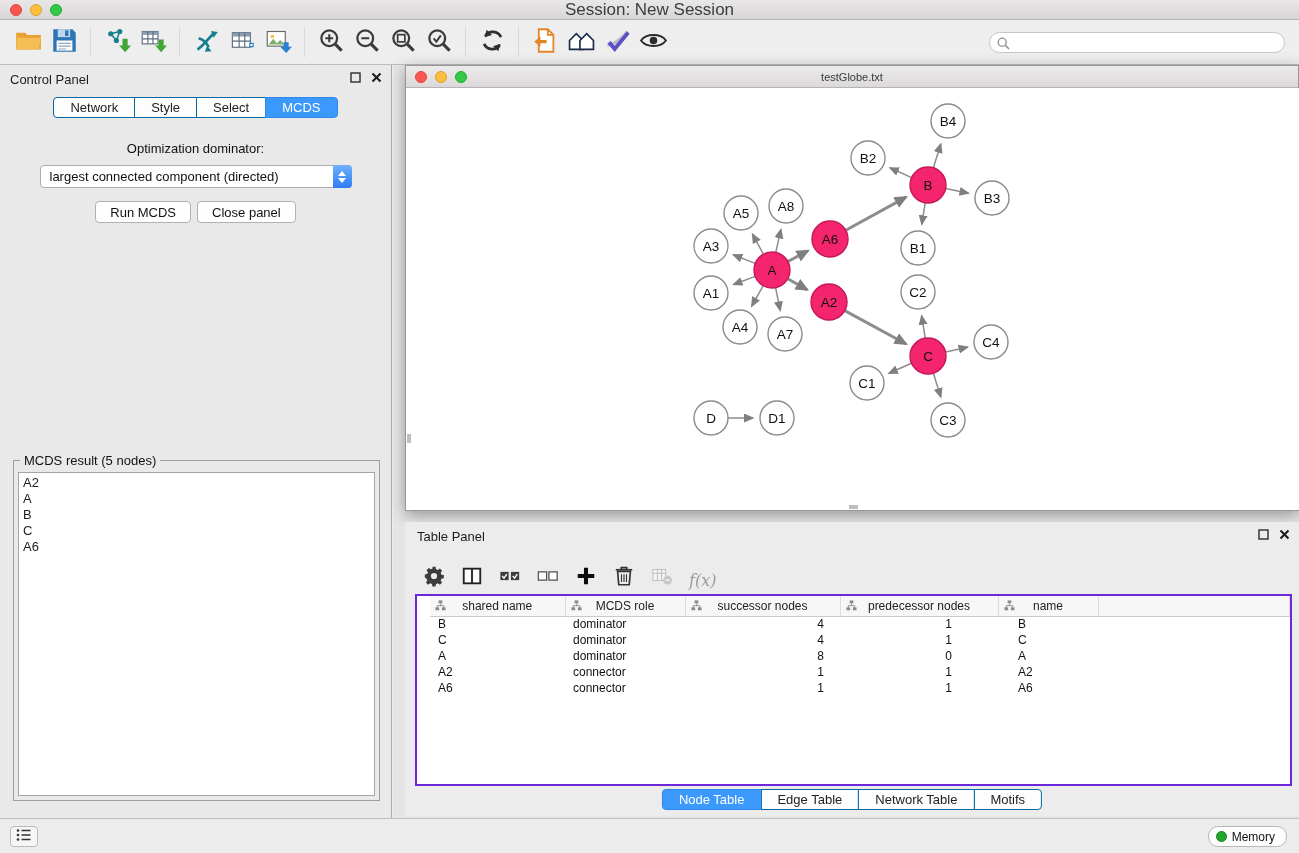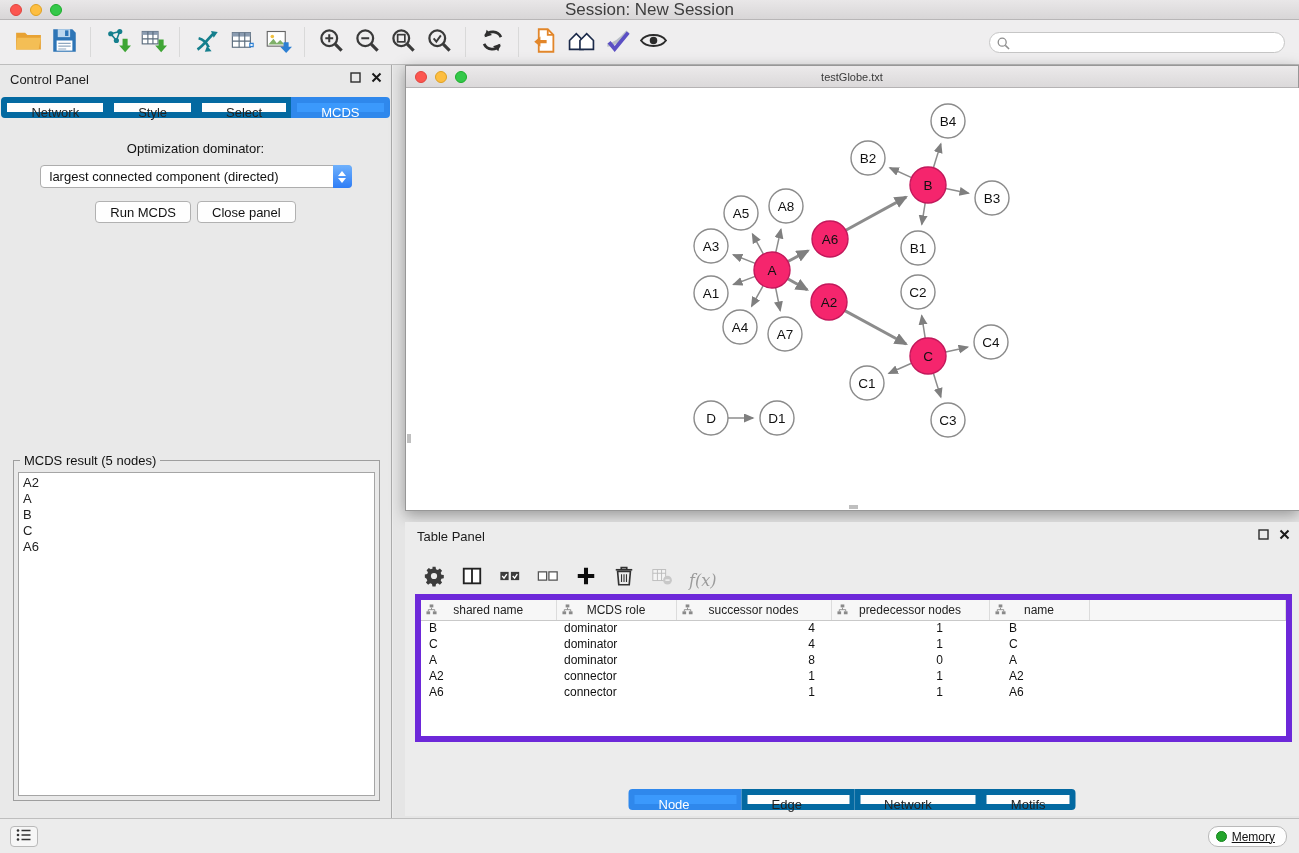--- a/index.html
+++ b/index.html
@@ -32,21 +32,21 @@
   
   .control-panel { position:absolute; left:0; top:65px; width:392px; height:753px;
     background:#E9E9E9; border-right:1px solid #ABABAB; }
   .panel-head { position:relative; height:28px; }
   .panel-title { position:absolute; left:10px; top:7px; font-size:13px; color:#1c1c1c; }
   .panel-btns { position:absolute; right:8px; top:7px; display:flex; gap:8px; }
   .panel-btn { width:13px; height:13px; border:none; background:transparent; padding:0; cursor:pointer; display:flex; align-items:center; justify-content:center; }
   .panel-btn svg { width:11px; height:11px; }
 
   .tabs-row { display:flex; justify-content:center; margin-top:4px; }
-  .tab { height:21px; line-height:19px; padding:0 24px; background:#FDFDFD; border:6px solid #0369a1;
+  .tab { height:21px; line-height:19px; padding:0 16px; background:#FDFDFD; border:1px solid #0369a1;
     margin-left:-1px; font-size:13px; color:#222; cursor:pointer; }
   .tab:first-child { border-radius:4px 0 0 4px; margin-left:0; }
   .tab:last-child { border-radius:0 4px 4px 0; }
   .tab.active { background:#3B99FC; border-color:#2F88EC; color:#fff; }
 
   .opt-label { text-align:center; margin-top:23px; font-size:13px; color:#111; }
   .criterion-select { position:relative; width:312px; height:23px; margin:9px auto 0;
     background:#fff; border:1px solid #ADADAD; border-radius:4px; line-height:21px; padding-left:9px;
     font-size:13px; color:#111; cursor:pointer; }
   .stepper { position:absolute; right:-1px; top:-1px; width:19px; height:23px; border-radius:0 4px 4px 0;
@@ -80,41 +80,41 @@
     background:repeating-linear-gradient(135deg,#fff 0 2px,#BDBDBD 2px 3px); }
 
   
   .table-panel { position:absolute; left:12px; top:457px; width:894px; height:294px; background:#ECECEC; }
   .tp-toolbar { position:absolute; left:0; top:28px; width:100%; height:40px;
     display:flex; align-items:flex-end; gap:16px; padding-left:18px; }
   .tp-btn { border:none; background:transparent; padding:0; cursor:pointer; display:flex; align-items:center; justify-content:center; }
   .tp-btn svg { width:22px; height:22px; }
   .fx-label { font-family:"DejaVu Serif", serif; font-style:italic; font-size:16px; color:#9b9b9b; }
 
-  .tp-table-wrap { position:absolute; left:10px; right:7px; top:72px; height:148px;
-    background:#fff; border:6px solid #6d28d9; overflow:hidden; }
+  .tp-table-wrap { position:absolute; left:10px; right:7px; top:72px; height:192px;
+    background:#fff; border:2px solid #6d28d9; overflow:hidden;padding-left:13px; }
   table.node-table { width:100%; border-collapse:collapse; table-layout:fixed; }
   .node-table th { position:relative; height:20px; background:#F7F7F7; border-right:1px solid #DCDCDC;
     border-bottom:1px solid #C9C9C9; font-weight:normal; font-size:12px; color:#222; text-align:center; }
   .node-table th .sort-ic { position:absolute; left:5px; top:4px; }
   .node-table td { height:16px; font-size:12px; color:#111; padding:0 8px; white-space:nowrap; overflow:hidden; }
   .node-table td.num  { text-align:right; padding-right:16px; }
   .node-table td.num2 { text-align:right; padding-right:46px; }
   .node-table td.c-name { padding-left:20px; }
 
   .tp-tabs { position:absolute; bottom:6px; left:50%; transform:translateX(-50%); display:flex; }
 
   
   .statusbar { position:absolute; left:0; bottom:0; width:100%; height:35px;
     background:#ECECEC; border-top:1px solid #BEBEBE; }
   .list-btn { position:absolute; left:10px; top:7px; width:28px; height:21px;
     background:#F6F6F6; border:1px solid #B9B9B9; border-radius:4px; display:flex; align-items:center; justify-content:center; cursor:pointer; }
   .memory-btn { position:absolute; right:12px; top:7px; height:21px; padding:0 11px 0 7px;
     background:#FDFDFD; border:1px solid #B9B9B9; border-radius:10px; display:flex; align-items:center; gap:5px;
-    font-size:12px; color:#111; cursor:pointer;text-decoration:underline; }
+    font-size:12px; color:#111; cursor:pointer; }
   .mem-dot { width:11px; height:11px; border-radius:50%; background:#23A42B; border:1px solid #13841B; }
 </style>
 </head>
 <body>
 
 <div class="app">
 
   <div class="titlebar">
     <div class="lights">
       <span class="light red"></span>

